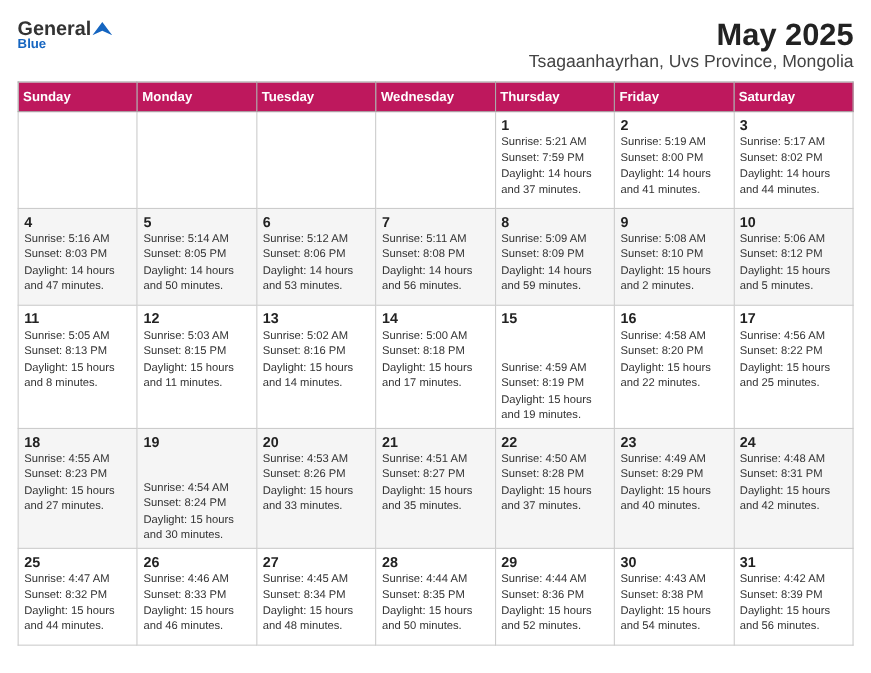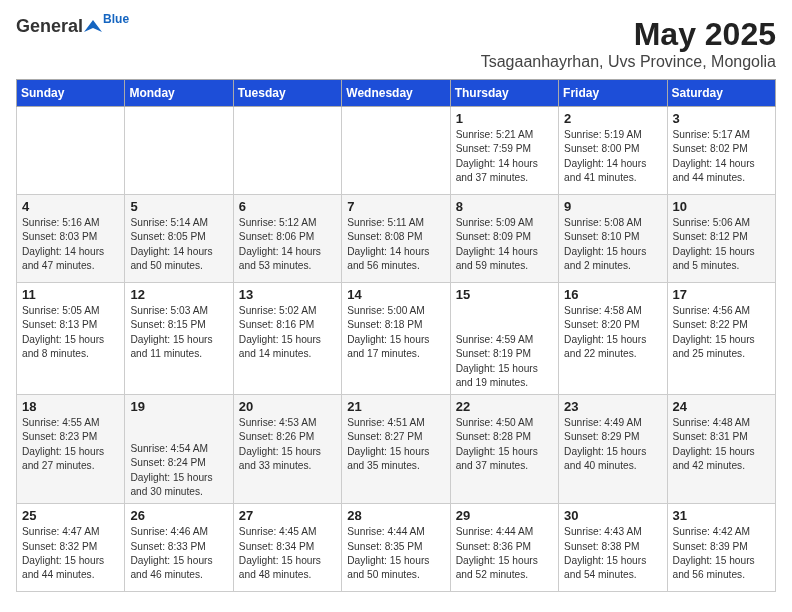--- a/index.html
+++ b/index.html
@@ -11,44 +11,44 @@
       padding: 16px;
     }
     .header {
       display: flex;
       justify-content: space-between;
       align-items: flex-start;
       margin-bottom: 8px;
     }
     .logo {
       display: flex;
-      flex-direction: row;
+      flex-direction: column;
       align-items: flex-start;
     }
     .logo-general { color: #333; }
     .logo-blue { color: #1565c0; }
     .title-block {
       text-align: right;
     }
     .month-title {
-      font-size: 32px;
+      font-size: 28px;
       font-weight: bold;
       color: #222;
     }
     .location-title {
       font-size: 16px;
       color: #444;
     }
     table {
       width: 100%;
       border-collapse: collapse;
       table-layout: fixed;
     }
     thead tr th {
-      background: #1d4ed8;
+      background: #be185d;
       color: #fff;
       font-size: 12px;
       font-weight: bold;
       padding: 6px 4px;
       text-align: left;
       border: 1px solid #aaa;
     }
     tbody tr td {
       border: 1px solid #ccc;
       vertical-align: top;

